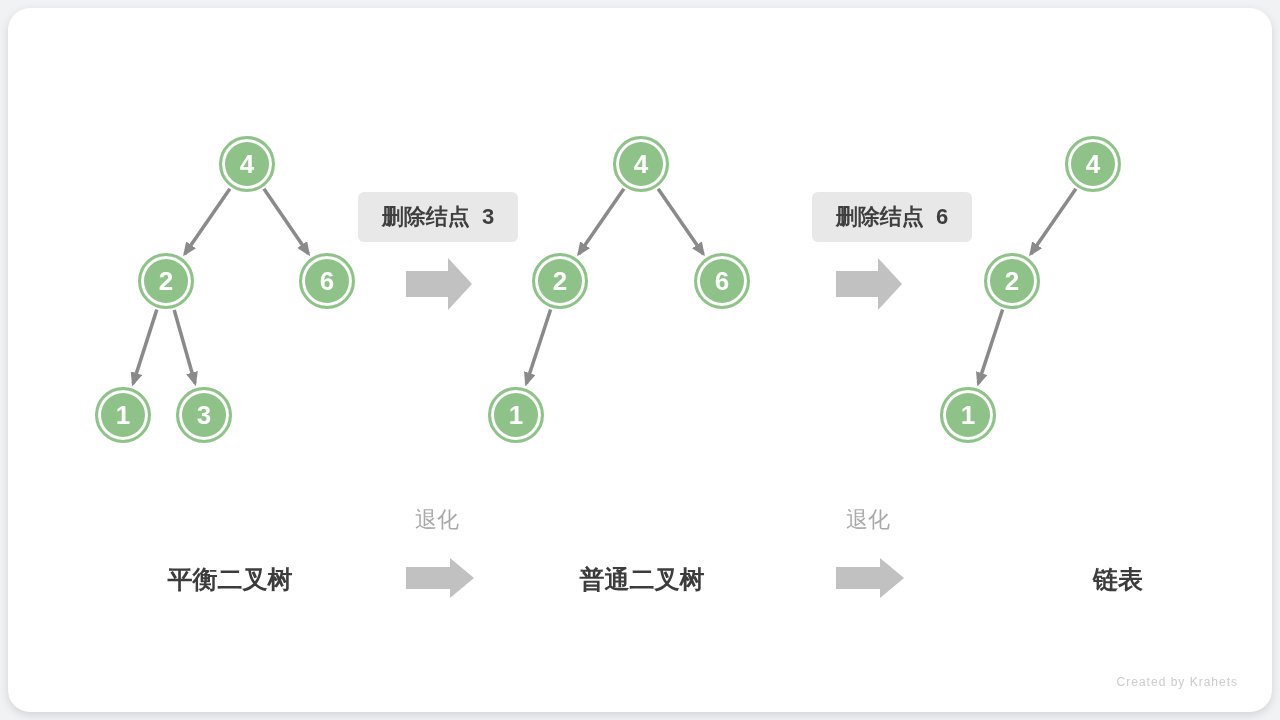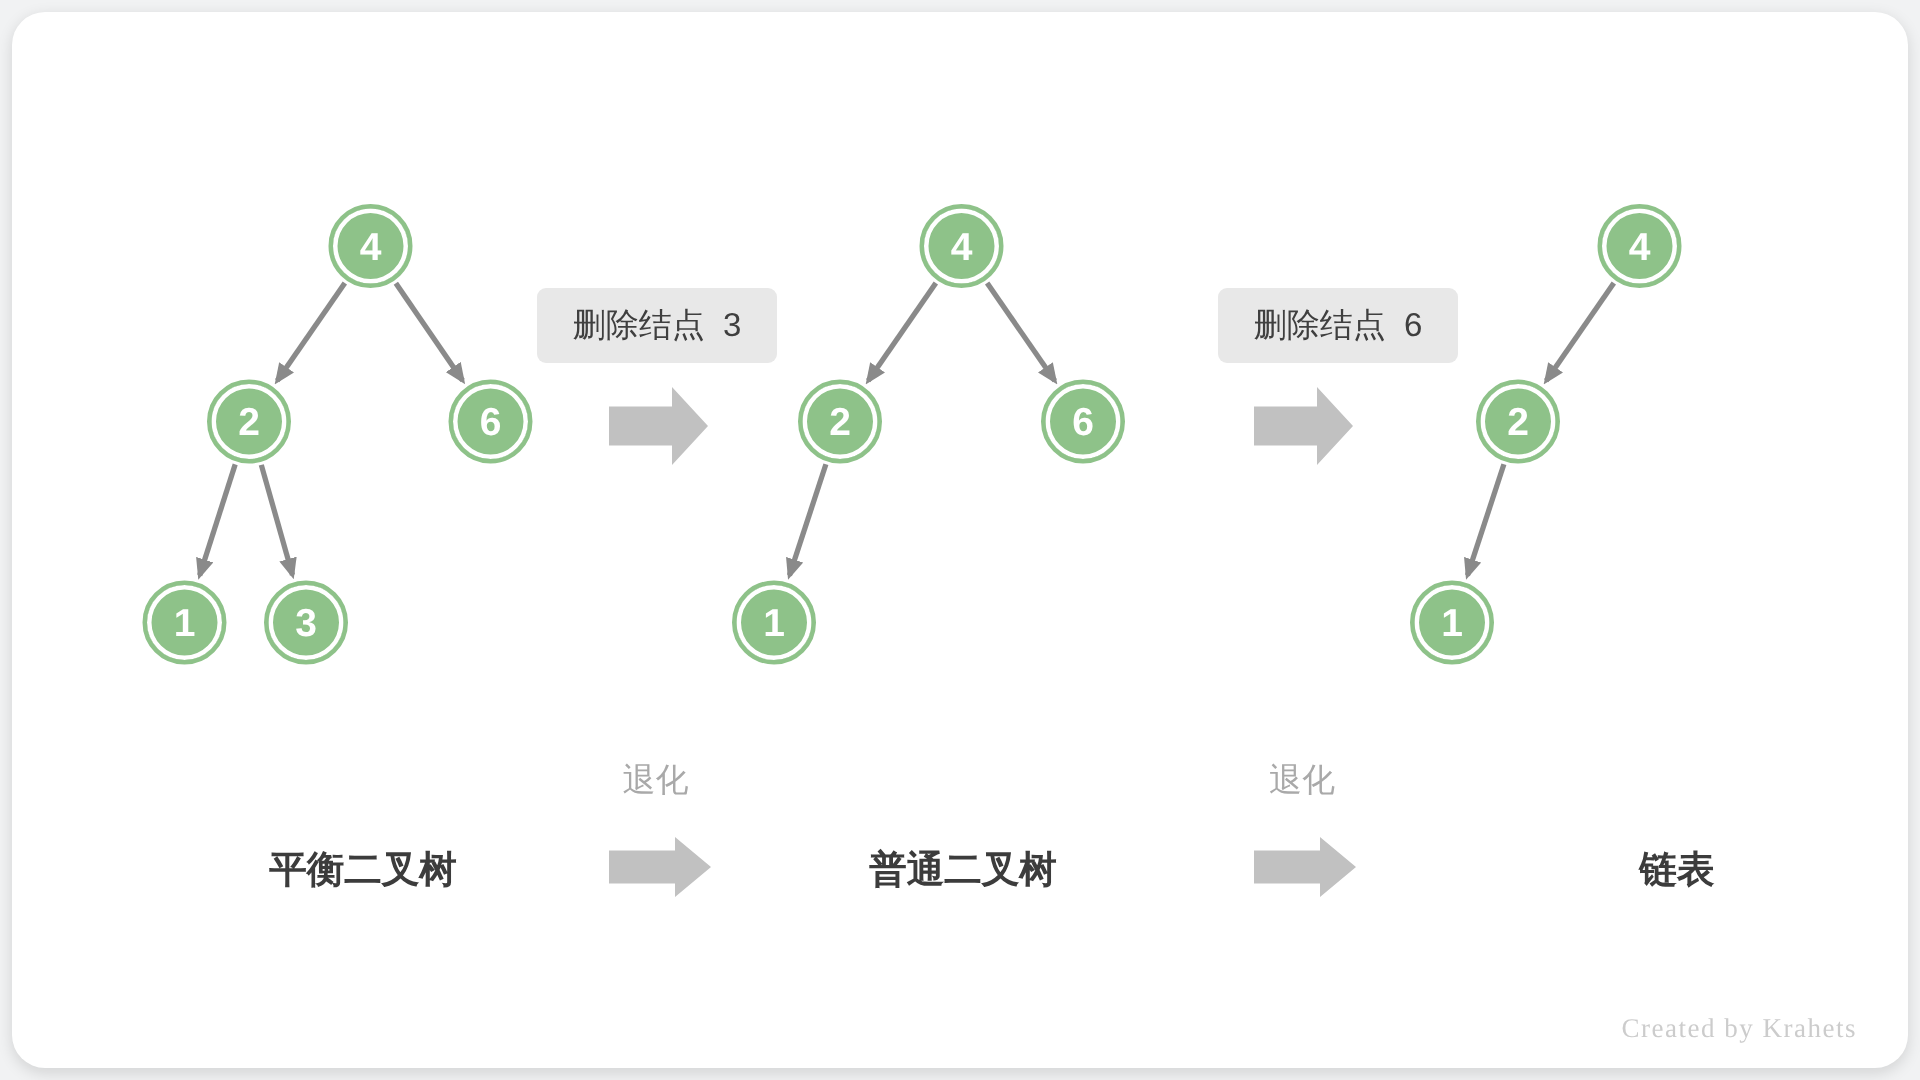--- a/index.html
+++ b/index.html
@@ -26,37 +26,37 @@
     background:var(--node-fill);background-clip:padding-box;
     border:3px solid var(--node-fill);
     box-shadow:inset 0 0 0 3px var(--node-ring);
     display:flex;align-items:center;justify-content:center;
     color:var(--node-text);font-size:26px;font-weight:bold;line-height:1;
   }
   .badge{
     position:absolute;top:192px;width:160px;height:50px;border-radius:6px;
     background:var(--badge-bg);color:var(--badge-text);
     display:flex;align-items:center;justify-content:center;
-    font-size:22px;font-weight:normal;white-space:pre;
+    font-size:22px;font-weight:bold;white-space:pre;
   }
   .badge.b1{left:358px;} .badge.b2{left:784px;margin-left:28px;}
   .degrade-label{
     position:absolute;top:505px;width:120px;text-align:center;
     color:var(--degrade-label);font-size:22px;font-weight:normal;
   }
   .degrade-label.d1{left:377px;} .degrade-label.d2{left:808px;}
   .tree-label{
     position:absolute;top:563px;width:220px;text-align:center;
     color:var(--tree-label);font-size:25px;font-weight:bold;
   }
-  .tree-label.t1{left:132px;} .tree-label.t2{left:532px;} .tree-label.t3{left:1008px;}
+  .tree-label.t1{left:120px;} .tree-label.t2{left:532px;} .tree-label.t3{left:1008px;}
   .watermark{
     position:absolute;right:42px;top:675px;
-    color:var(--watermark);font-family:Liberation Serif, serif;
-    font-size:18px;letter-spacing:1px;
+    color:var(--watermark);font-family:Liberation Sans, sans-serif;
+    font-size:12px;letter-spacing:1px;
   }
 </style>
 </head>
 <body>
 
 <div class="card"></div>
 
 <svg class="overlay" viewBox="0 0 1280 720">
   <defs>
     <marker id="arrowhead" markerUnits="userSpaceOnUse" markerWidth="14" markerHeight="12" refX="11" refY="6" orient="auto">

